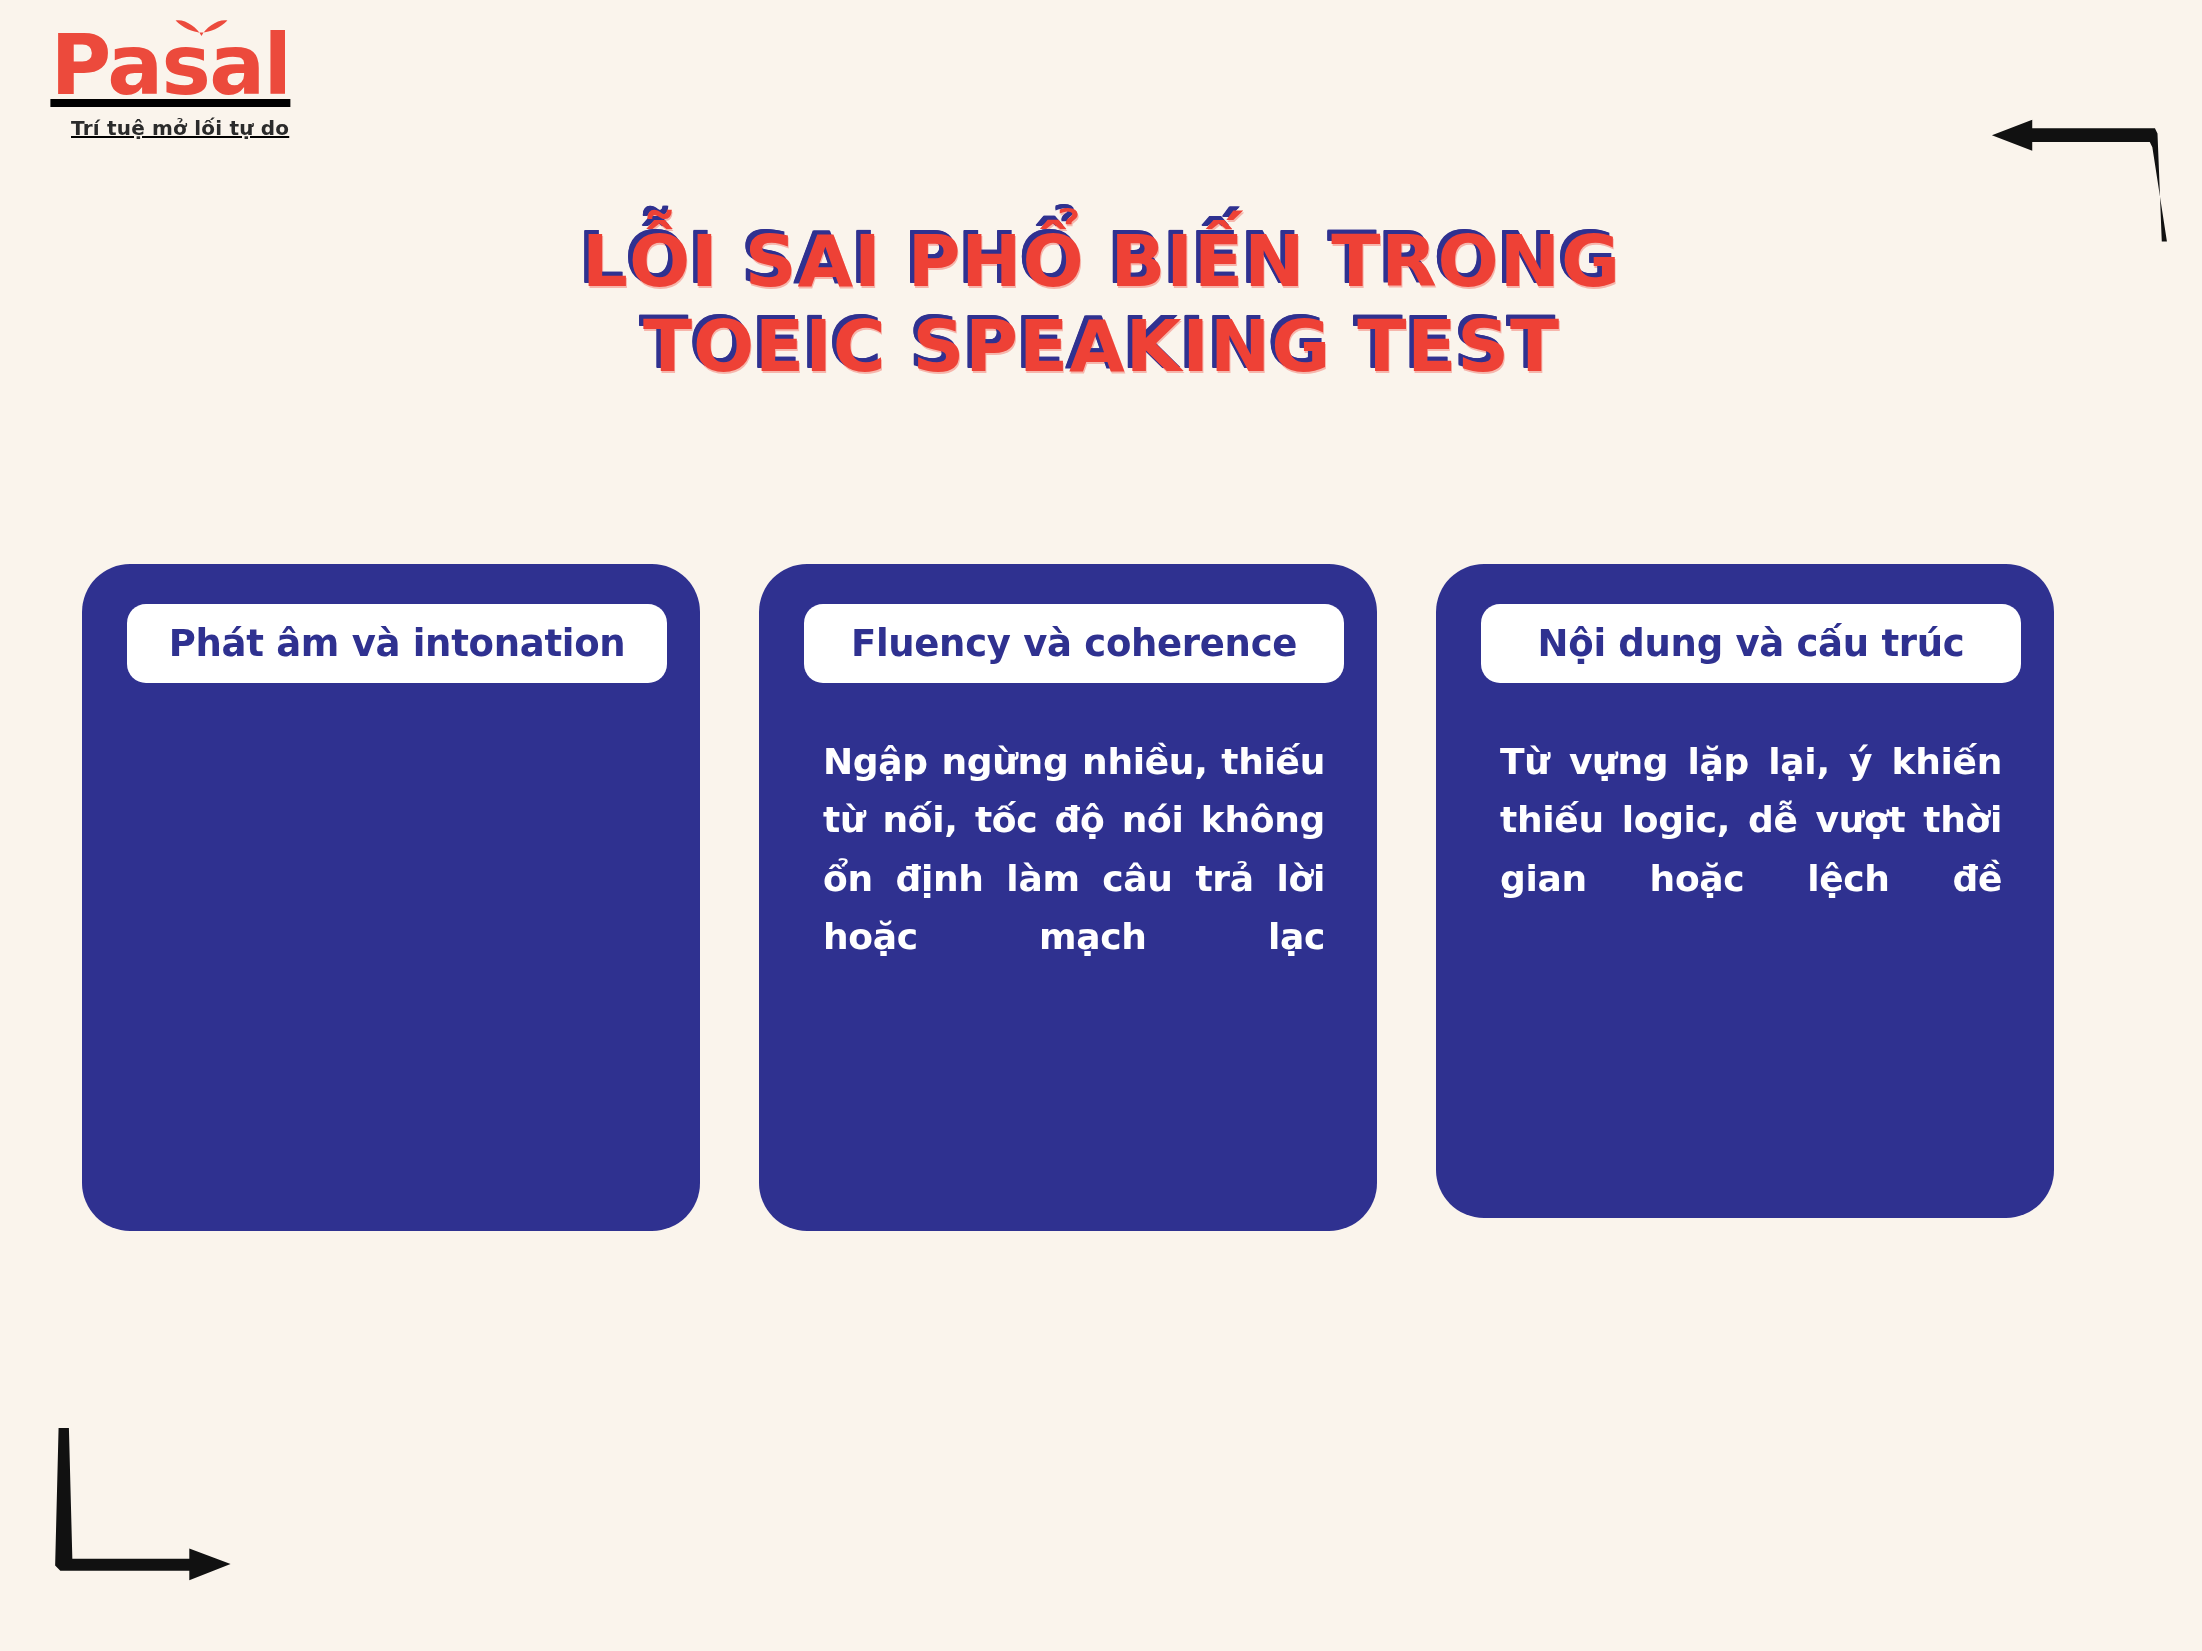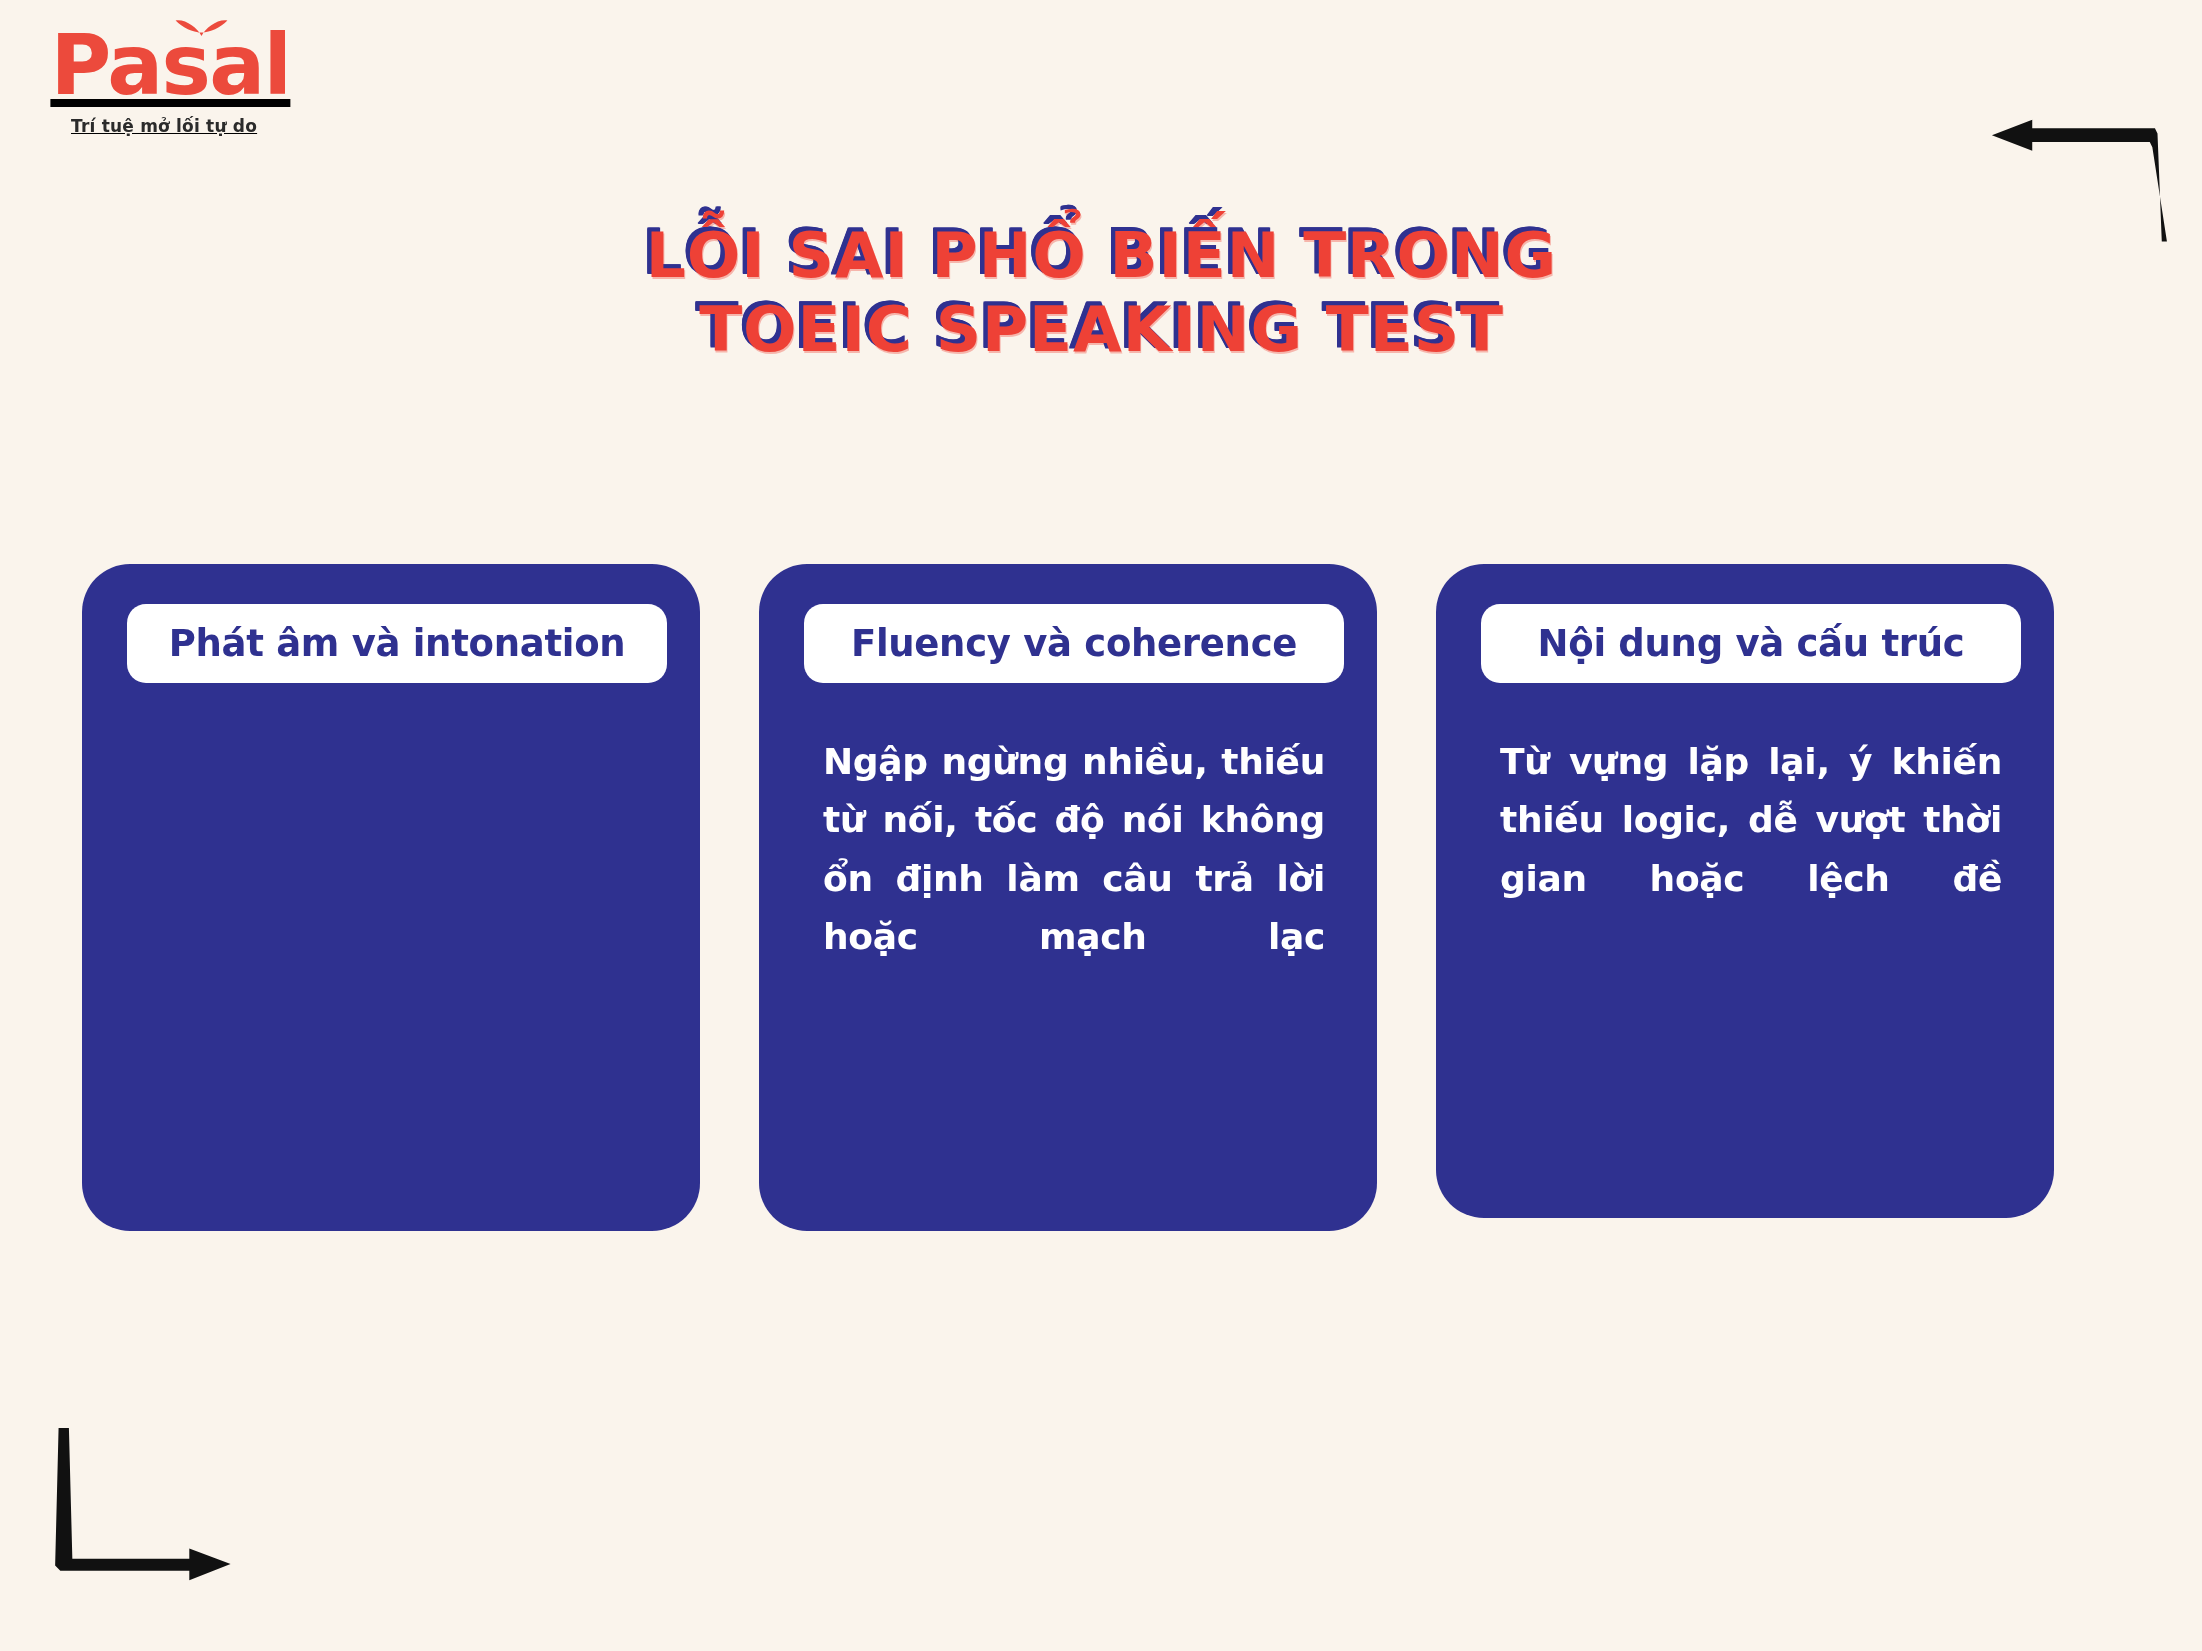--- a/index.html
+++ b/index.html
@@ -38,21 +38,21 @@
   .logo-mark {
     position: absolute;
     left: 126px;
     top: -6.9px;
     width: 57px;
     height: 38px;
     pointer-events: none;
   }
   .logo-tagline {
     font-family: "DejaVu Sans", sans-serif;
-    font-size: 17px;
+    font-size: 20px;
     font-weight: bold;
     color: #2b2b2b;
     letter-spacing: 0.2px;
     margin: 8.6px 0 0 24px;
   }
 
   
   .arrow-tr {
     position: absolute;
     right: 22.4px;
@@ -74,21 +74,21 @@
     left: 0;
     top: 219px;
     width: 2203px;
     text-align: center;
   }
   .title-line {
     position: relative;
     display: block;
     font-family: "DejaVu Sans", sans-serif;
     font-weight: bold;
-    font-size: 63px;
+    font-size: 72px;
     line-height: 1.18;
     letter-spacing: 0.9px;
     color: #ee4136;
     -webkit-text-stroke: 0px transparent;
     text-shadow:
       -4.3px -4.3px 0 #2f3190,
       -4.3px -3.4px 0 #2f3190,
       -3.4px -4.3px 0 #2f3190,
        0.9px  1.7px 0 rgba(238,65,54,0.35);
     white-space: nowrap;

